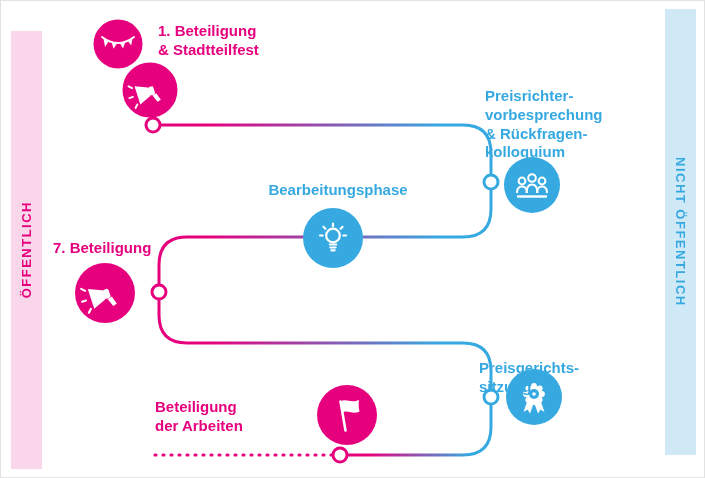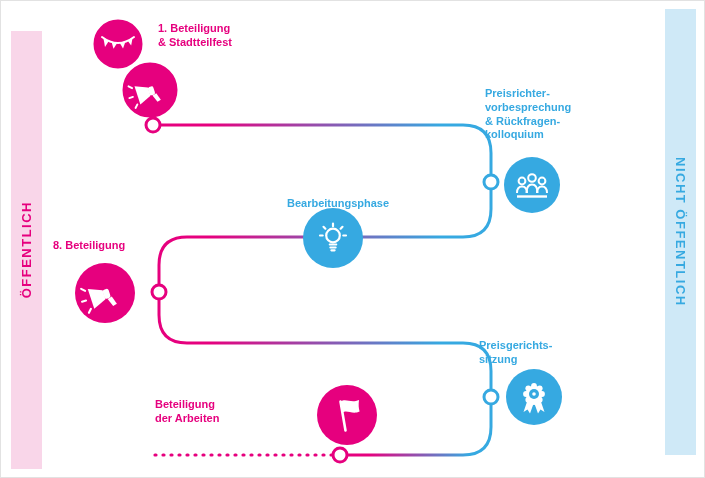--- a/index.html
+++ b/index.html
@@ -14,21 +14,21 @@
     border:1px solid #e2e2e2;box-sizing:border-box;overflow:hidden;
     font-family:"Liberation Sans",sans-serif;
   }
   .band{position:absolute;display:flex;align-items:center;justify-content:center;}
   .band-left{left:10px;top:30px;width:31px;height:438px;background:var(--pink-band-bg);}
   .band-right{left:664px;top:8px;width:31px;height:446px;background:var(--blue-band-bg);}
   .band-label{font-size:13px;font-weight:bold;letter-spacing:1.5px;writing-mode:vertical-rl;white-space:nowrap;}
   .band-left .band-label{transform:rotate(180deg);color:var(--pink);}
   .band-right .band-label{color:var(--blue);}
   svg.flow{position:absolute;left:0;top:0;}
-  .node-label{position:absolute;font-size:11px;font-weight:bold;line-height:1.25;white-space:pre-line;}
+  .node-label{position:absolute;font-size:15px;font-weight:bold;line-height:1.25;white-space:pre-line;}
   .pink{color:var(--pink);}
   .blue{color:var(--blue);}
   .align-right{text-align:left;}
   .align-center{text-align:center;}
   
   .flow-line{fill:none;stroke:url(#gradLR);stroke-width:3;}
   .dotted{fill:none;stroke:var(--pink);stroke-width:3.2;stroke-dasharray:1 7;stroke-linecap:round;}
   .c-pink{fill:var(--pink);}
   .c-blue{fill:var(--blue);}
   .ring{stroke:#fff;stroke-width:3;}
@@ -134,20 +134,20 @@
     <circle class="node-dot dot-blue" cx="490" cy="396" r="7"></circle>
     <circle class="node-dot dot-pink" cx="339" cy="454" r="7"></circle>
   </svg>
 
   <div class="node-label pink" style="left:157px;top:21px;width:175px">1. Beteiligung
 &amp; Stadtteilfest</div>
   <div class="node-label blue align-right" style="right:44px;top:86px;width:175px">Preisrichter-
 vorbesprechung
 &amp; Rückfragen-
 kolloquium</div>
-  <div class="node-label blue align-center" style="left:237px;top:196px;width:200px">Bearbeitungsphase</div>
-  <div class="node-label pink" style="left:52px;top:238px;width:140px">8. Beteiligung</div>
-  <div class="node-label blue align-right" style="right:65px;top:338px;width:160px">Preisgerichts-
+  <div class="node-label blue align-center" style="left:237px;top:180px;width:200px">Bearbeitungsphase</div>
+  <div class="node-label pink" style="left:52px;top:238px;width:140px">7. Beteiligung</div>
+  <div class="node-label blue align-right" style="right:65px;top:358px;width:160px">Preisgerichts-
 sitzung</div>
   <div class="node-label pink align-right" style="right:399px;top:397px;width:150px">Beteiligung
 der Arbeiten</div>
 
 </div>
 
 </body></html>

